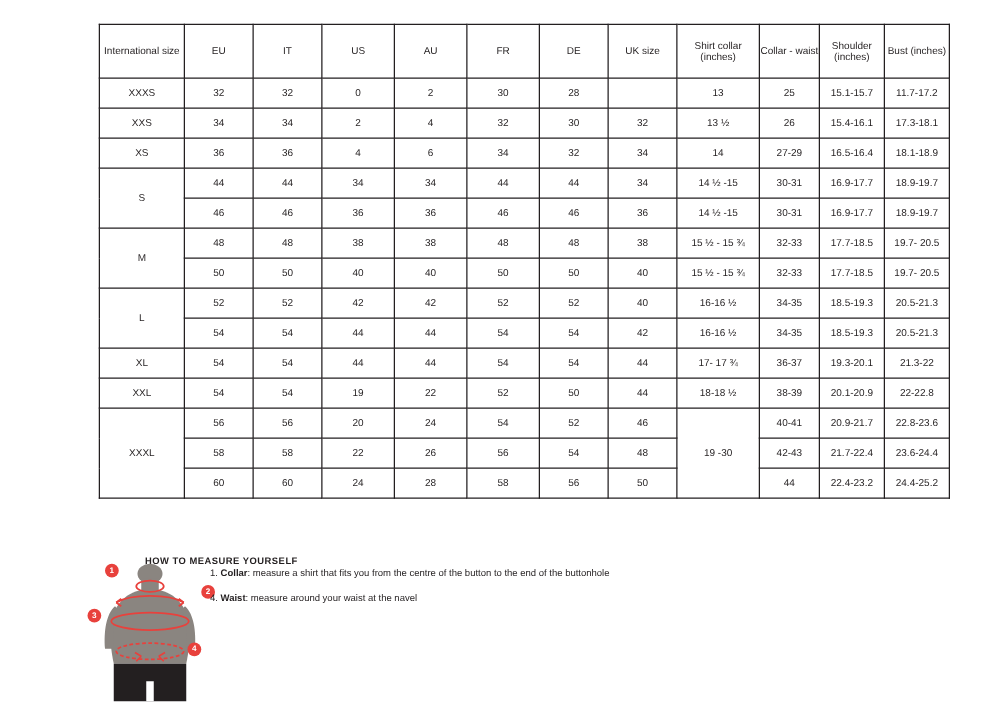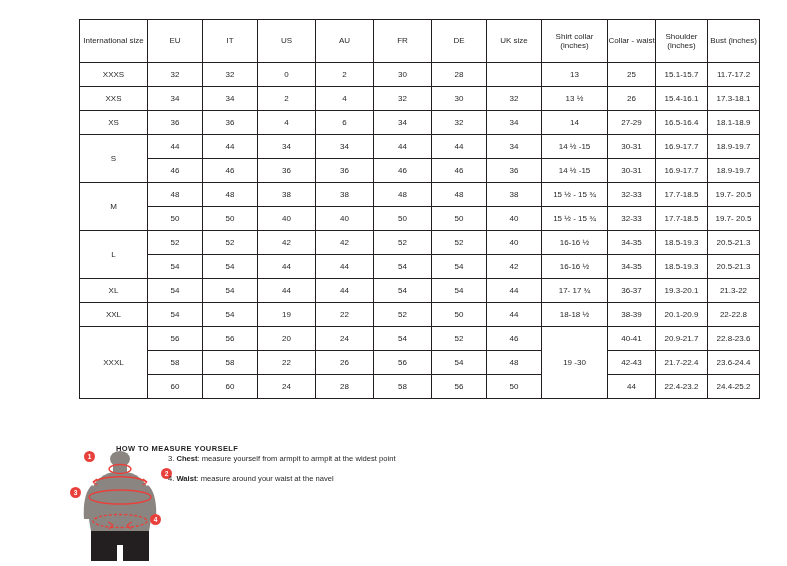--- a/index.html
+++ b/index.html
@@ -371,17 +371,17 @@
       <path d="M52 80 l5 -3 M52 80 l4 4" fill="none" stroke="#e8413c" stroke-width="1.4"></path>
     </svg>
   </div>
 
   <div class="callout c-a">1</div>
   <div class="callout c-b">2</div>
   <div class="callout c-c">3</div>
   <div class="callout c-d">4</div>
 
   <div class="instructions">
-      <div class="line"><span>3.</span> <b>Chest</b><span>: measure yourself from armpit to armpit at the widest point</span></div>
+      <div class="line"><span>1.</span> <b>Collar</b><span>: measure a shirt that fits you from the centre of the button to the end of the buttonhole</span></div>
       <div class="line"><span>4.</span> <b>Waist</b><span>: measure around your waist at the navel</span></div>
     </div>
 
 </div>
 
 </body></html>

